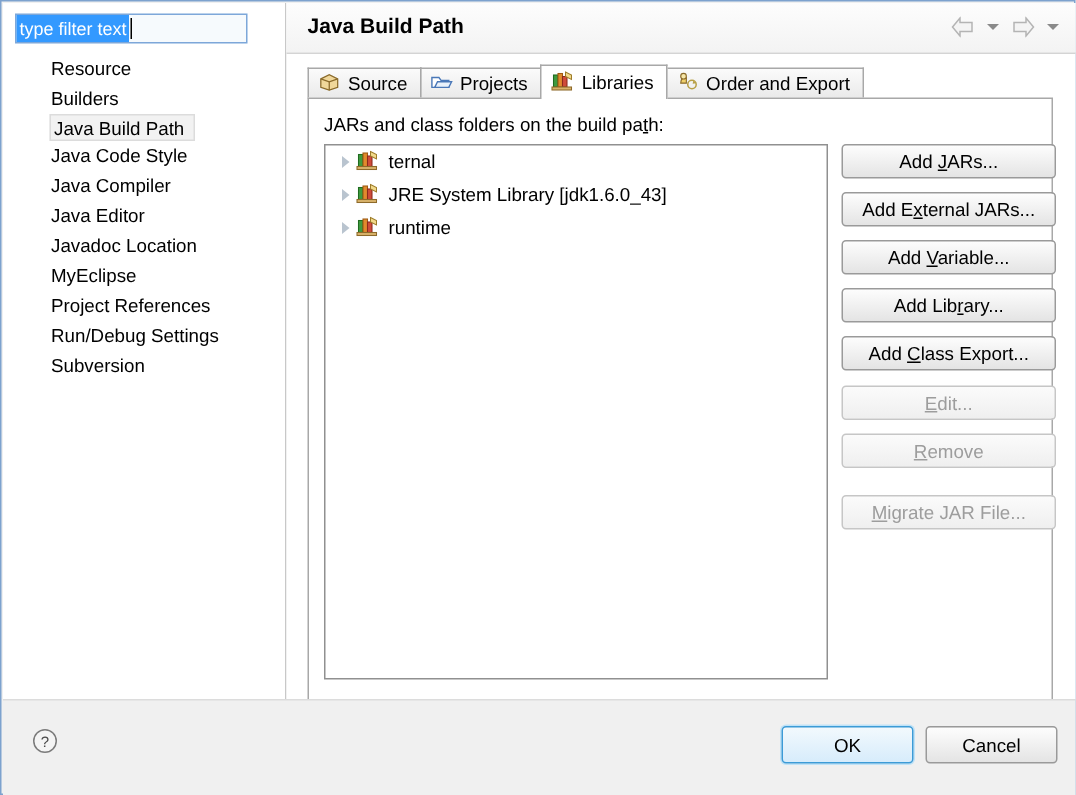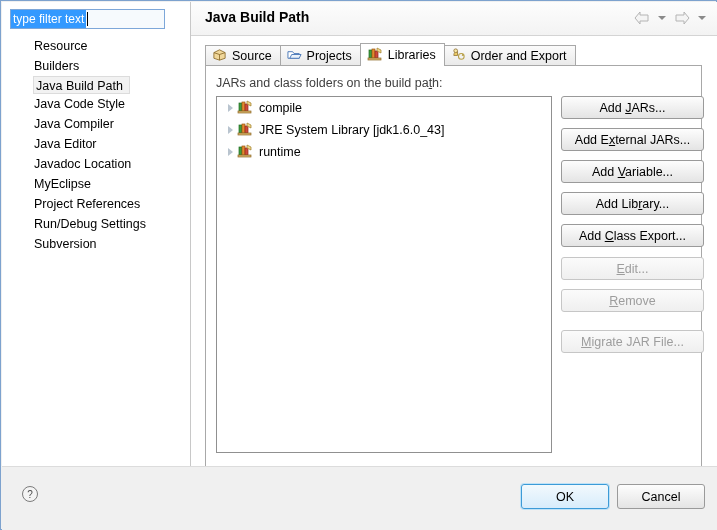--- a/index.html
+++ b/index.html
@@ -197,21 +197,21 @@
     width: 497px;
     height: 402px;
     background: #ffffff;
     border: 1px solid #a8a8a8;
     box-sizing: border-box;
   }
   #panel-label {
     position: absolute;
     left: 10px; top: 10px;
     font-size: 12.5px;
-    color: #404040;
+    color: #000000;
     white-space: nowrap;
   }
   .mnemonic { text-decoration: underline; }
 
   #jar-list {
     position: absolute;
     left: 10px; top: 30px;
     width: 336px;
     height: 357px;
     background: #ffffff;
@@ -403,21 +403,21 @@
               <span class="expander">
                 <i></i>
               </span>
               <span class="jar-icon"><svg width="16" height="16" viewBox="0 0 16 16" aria-hidden="true">
                   <rect x="2" y="4" width="3" height="8" fill="#3f9a3f" stroke="#1f6b1f" stroke-width="0.7"></rect>
                   <rect x="5" y="3" width="3" height="9" fill="#e08a2e" stroke="#9d5a12" stroke-width="0.7"></rect>
                   <rect x="8" y="5" width="3" height="7" fill="#cf4b3a" stroke="#8d2a1e" stroke-width="0.7"></rect>
                   <rect x="1" y="12" width="13" height="2" fill="#d9b36a" stroke="#8e6a2a" stroke-width="0.7"></rect>
                   <path d="M10 2 L14 4 L14 7 L10 5 Z" fill="#f2d98a" stroke="#9d7c2a" stroke-width="0.7"></path>
                 </svg></span>
-              <span>compile</span>
+              <span>ternal</span>
             </div>
             <div class="jar-row">
               <span class="expander">
                 <i></i>
               </span>
               <span class="jar-icon"><svg width="16" height="16" viewBox="0 0 16 16" aria-hidden="true">
                   <rect x="2" y="4" width="3" height="8" fill="#3f9a3f" stroke="#1f6b1f" stroke-width="0.7"></rect>
                   <rect x="5" y="3" width="3" height="9" fill="#e08a2e" stroke="#9d5a12" stroke-width="0.7"></rect>
                   <rect x="8" y="5" width="3" height="7" fill="#cf4b3a" stroke="#8d2a1e" stroke-width="0.7"></rect>
                   <rect x="1" y="12" width="13" height="2" fill="#d9b36a" stroke="#8e6a2a" stroke-width="0.7"></rect>

